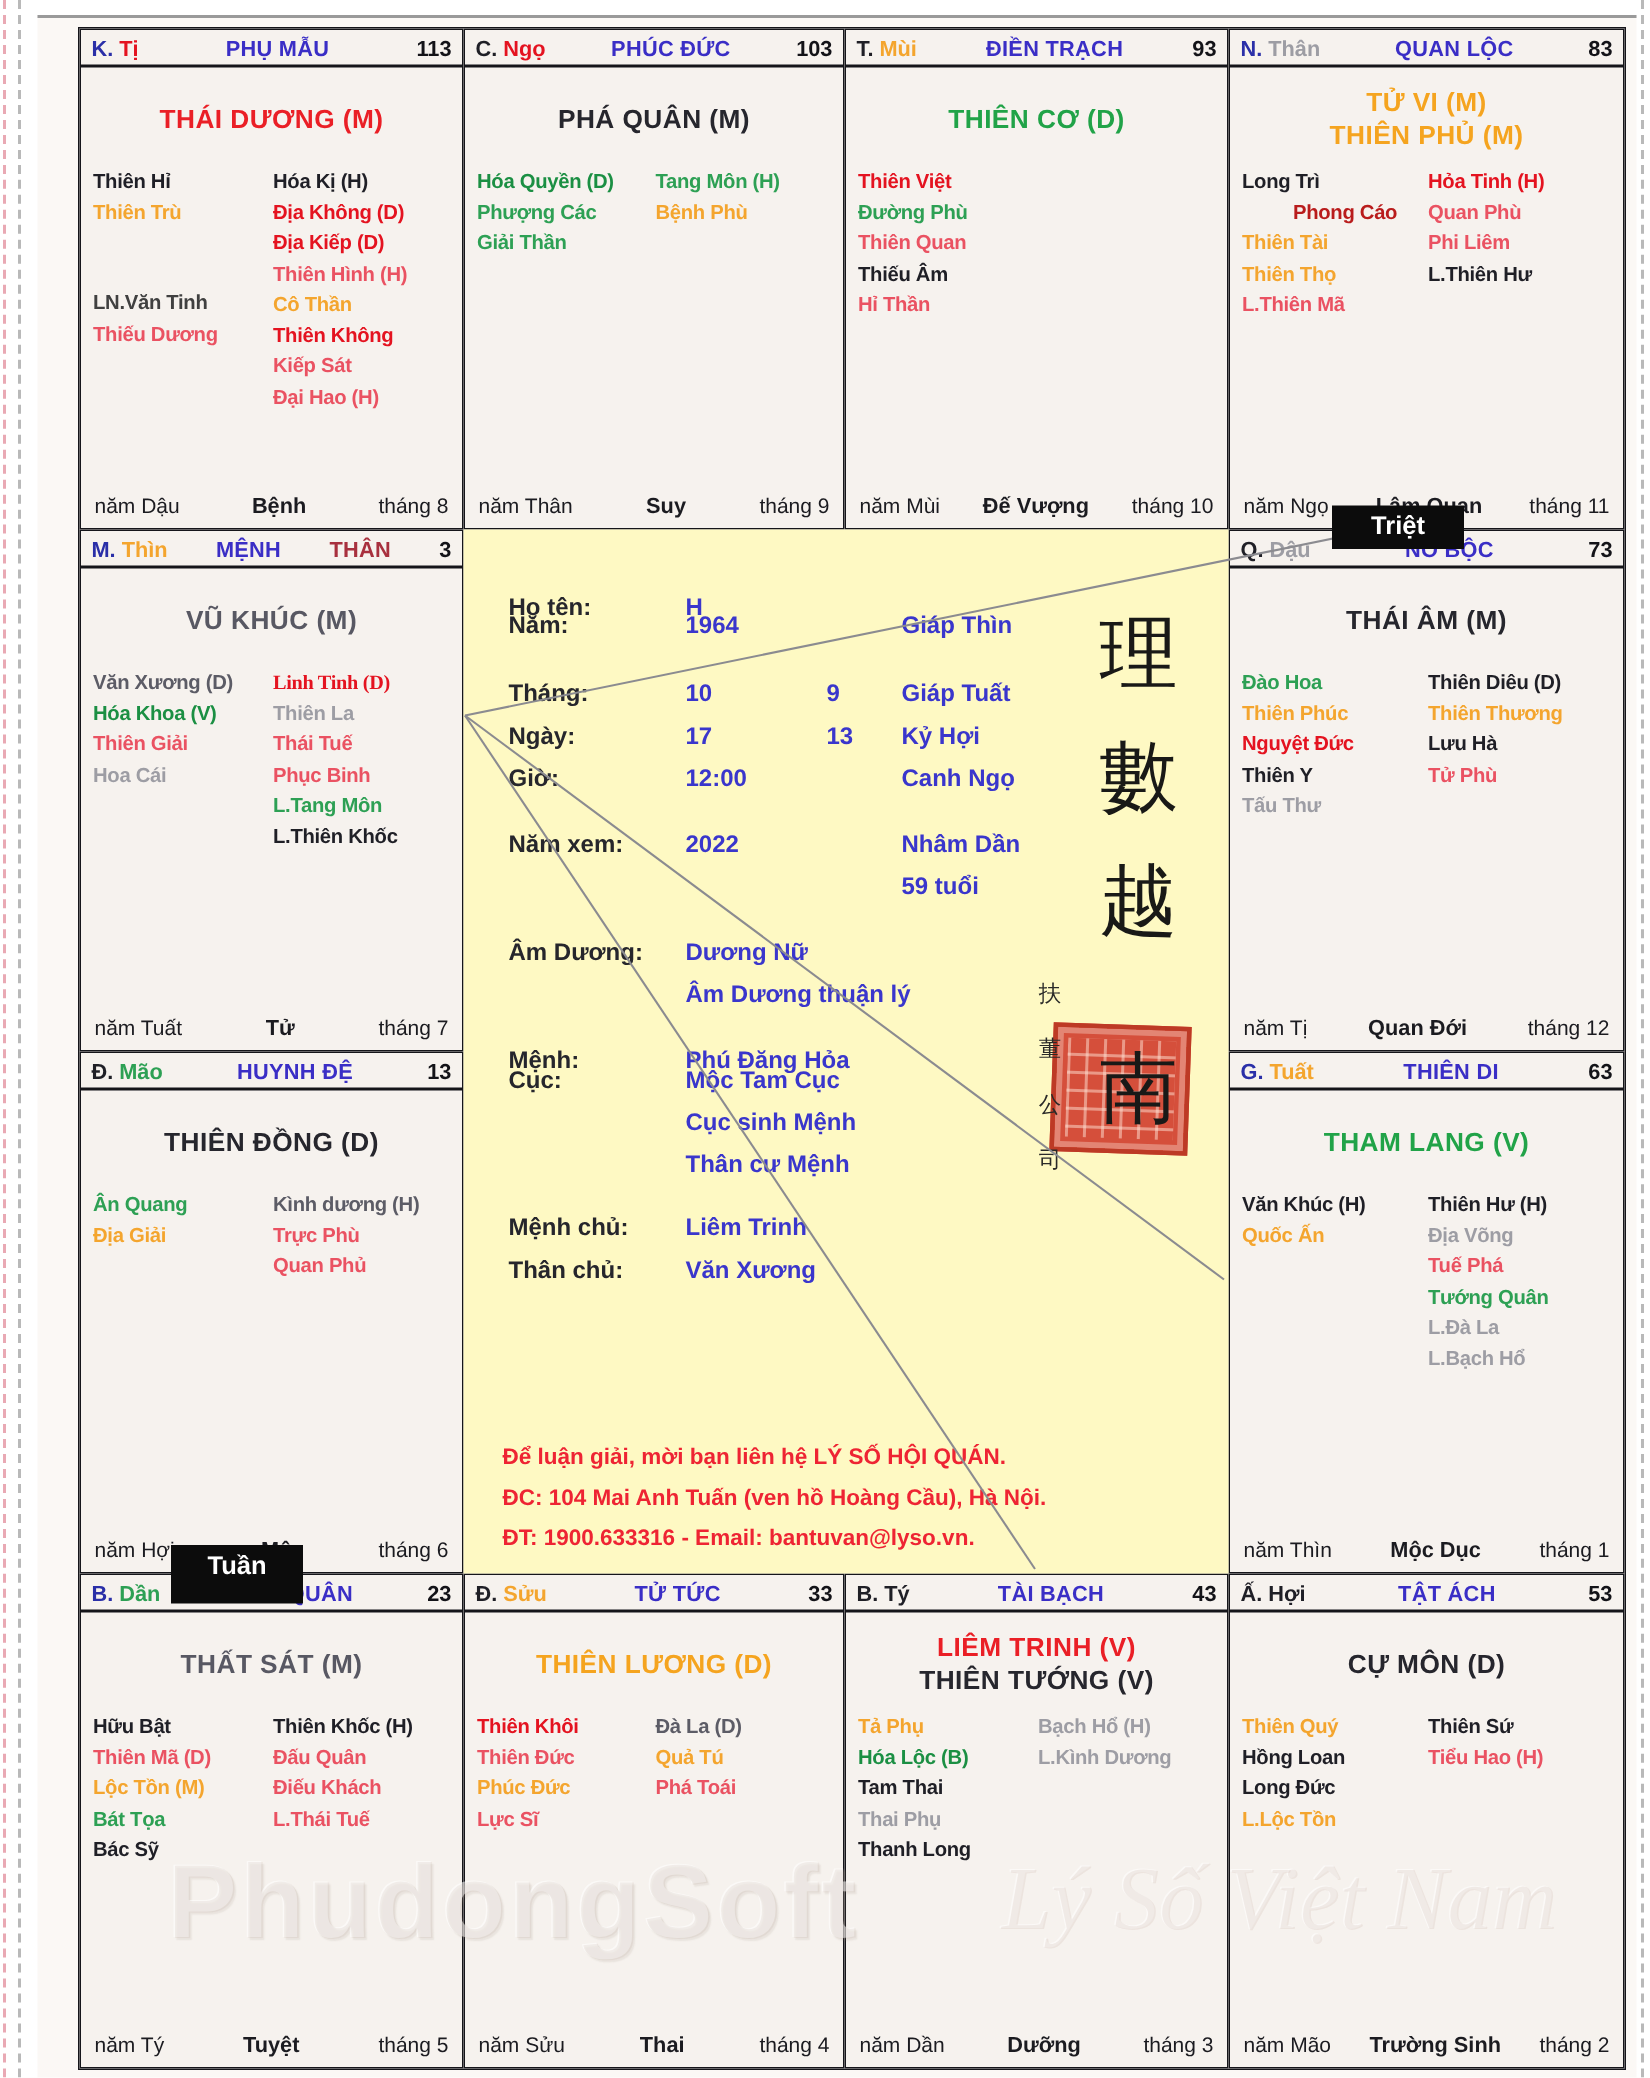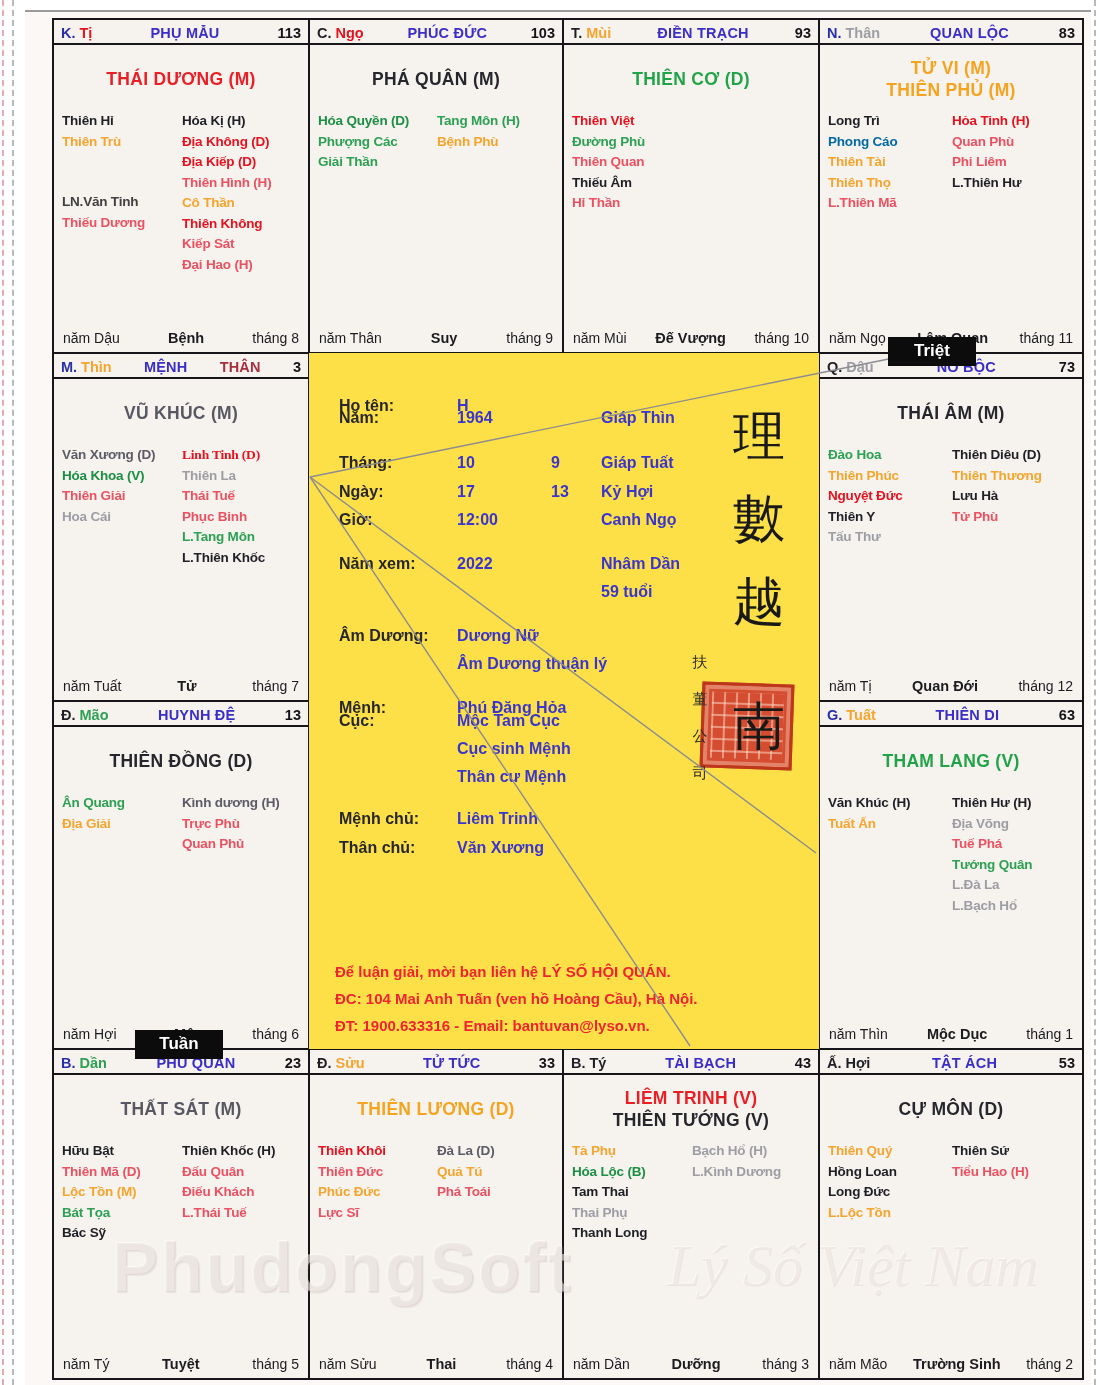--- a/index.html
+++ b/index.html
@@ -25,21 +25,21 @@
   .main{font-size:17.5px;font-weight:800;line-height:22px;letter-spacing:0.3px;}
   .cols{display:flex;padding:4px 6px 0 8px;}
   .colL{width:50%;}
   .colR{flex:1;}
   .colL div,.colR div{font-size:13.5px;line-height:20.5px;font-weight:600;letter-spacing:-0.2px;
     white-space:nowrap;}
   .bold{font-weight:800;}
   .foot{position:absolute;bottom:6px;left:9px;right:9px;display:flex;
     justify-content:space-between;align-items:baseline;font-size:14px;color:#1b1b20;}
   .foot .period{font-weight:800;font-size:14.5px;}
-  #center{grid-column:2/4;grid-row:2/4;background:#fde047;position:relative;z-index:2;}
+  #center{grid-column:2/4;grid-row:2/4;background:#fef9c3;position:relative;z-index:2;}
   .crow{position:absolute;left:0;right:0;height:24px;font-size:16px;font-weight:800;}
   .clabel{position:absolute;left:30px;}
   .cvalue{position:absolute;left:148px;}
   .cvalue2{position:absolute;left:242px;}
   .ccanchi{position:absolute;left:292px;}
   .contact-line{position:absolute;left:26px;right:8px;font-size:15px;font-weight:800;
     white-space:nowrap;}
   .cal-large{position:absolute;left:415px;width:70px;text-align:center;font-size:52px;
     line-height:56px;color:#191917;font-family:"DejaVu Serif",serif;z-index:3;}
   .cal-small{position:absolute;left:380px;width:22px;text-align:center;font-size:15px;
@@ -48,21 +48,21 @@
     transform:rotate(2deg);border:3px solid #b82a18;box-shadow:inset 0 0 0 4px rgba(255,235,225,0.35);
     z-index:2;opacity:0.92;}
   #seal .seal-pattern{position:absolute;inset:7px;
     background:
       linear-gradient(90deg,rgba(255,225,215,0.5) 2px,transparent 2px) 0 0/12px 12px,
       linear-gradient(0deg,rgba(255,225,215,0.5) 2px,transparent 2px) 0 0/12px 12px;}
   #aspect-svg{position:absolute;left:0;top:0;z-index:2;pointer-events:none;}
   .badge{position:absolute;background:#0c0c0c;color:#fff;font-weight:800;font-size:17px;
     text-align:center;line-height:28px;z-index:4;}
   #badge-triet{left:888px;top:337px;width:88px;height:29px;}
-  #badge-tuan{left:135px;top:1030px;width:88px;height:29px;}
+  #badge-tuan{left:114px;top:1030px;width:88px;height:39px;}
   #wm-left{position:absolute;left:112px;top:1228px;font-size:70px;font-weight:800;
     color:rgba(175,155,140,0.13);letter-spacing:2px;z-index:3;pointer-events:none;
     text-shadow:-1px -1px 0 rgba(255,255,255,0.55),1px 1px 1px rgba(140,120,105,0.12);}
   #wm-right{position:absolute;left:668px;top:1232px;font-size:60px;font-style:italic;
     font-family:"Liberation Serif",serif;color:rgba(185,155,140,0.16);z-index:3;
     pointer-events:none;text-shadow:-1px -1px 0 rgba(255,255,255,0.5);}
 </style>
 </head>
 <body>
 
@@ -250,21 +250,21 @@
         <span class="palace" style="color: rgb(58, 46, 198);">QUAN LỘC</span>
         <span class="num" style="color: rgb(19, 19, 24);">83</span>
       </div>
       <div class="mains">
         <div class="main" style="color: rgb(245, 164, 31);">TỬ VI (M)</div>
         <div class="main" style="color: rgb(245, 164, 31);">THIÊN PHỦ (M)</div>
       </div>
       <div class="cols">
         <div class="colL">
           <div style="color: rgb(31, 31, 38);">Long Trì</div>
-          <div style="color: #0369a1;">Phong Cáo</div>
+          <div style="color: #b91c1c; margin-left: 34px;">Phong Cáo</div>
           <div style="color: rgb(244, 165, 46);">Thiên Tài</div>
           <div style="color: rgb(244, 165, 46);">Thiên Thọ</div>
           <div style="color: rgb(234, 82, 98);">L.Thiên Mã</div>
         </div>
         <div class="colR">
           <div class="bold" style="color: rgb(228, 19, 32);">Hỏa Tinh (H)</div>
           <div style="color: rgb(234, 82, 98);">Quan Phù</div>
           <div style="color: rgb(234, 82, 98);">Phi Liêm</div>
           <div style="color: rgb(31, 31, 38);">L.Thiên Hư</div>
         </div>
@@ -368,21 +368,21 @@
         <span class="canchi"><span class="can" style="color: rgb(42, 47, 168);">G.</span><span class="chi" style="color: rgb(244, 165, 46);">Tuất</span></span>
         <span class="palace" style="color: rgb(58, 46, 198);">THIÊN DI</span>
         <span class="num" style="color: rgb(19, 19, 24);">63</span>
       </div>
       <div class="mains">
         <div class="main" style="color: rgb(33, 163, 72);">THAM LANG (V)</div>
       </div>
       <div class="cols">
         <div class="colL">
           <div class="bold" style="color: rgb(31, 31, 38);">Văn Khúc (H)</div>
-          <div style="color: rgb(244, 165, 46);">Tuất Ấn</div>
+          <div style="color: rgb(244, 165, 46);">Quốc Ấn</div>
         </div>
         <div class="colR">
           <div style="color: rgb(31, 31, 38);">Thiên Hư (H)</div>
           <div style="color: rgb(157, 157, 164);">Địa Võng</div>
           <div style="color: rgb(234, 82, 98);">Tuế Phá</div>
           <div style="color: rgb(45, 160, 84);">Tướng Quân</div>
           <div style="color: rgb(157, 157, 164);">L.Đà La</div>
           <div style="color: rgb(157, 157, 164);">L.Bạch Hổ</div>
         </div>
       </div>

